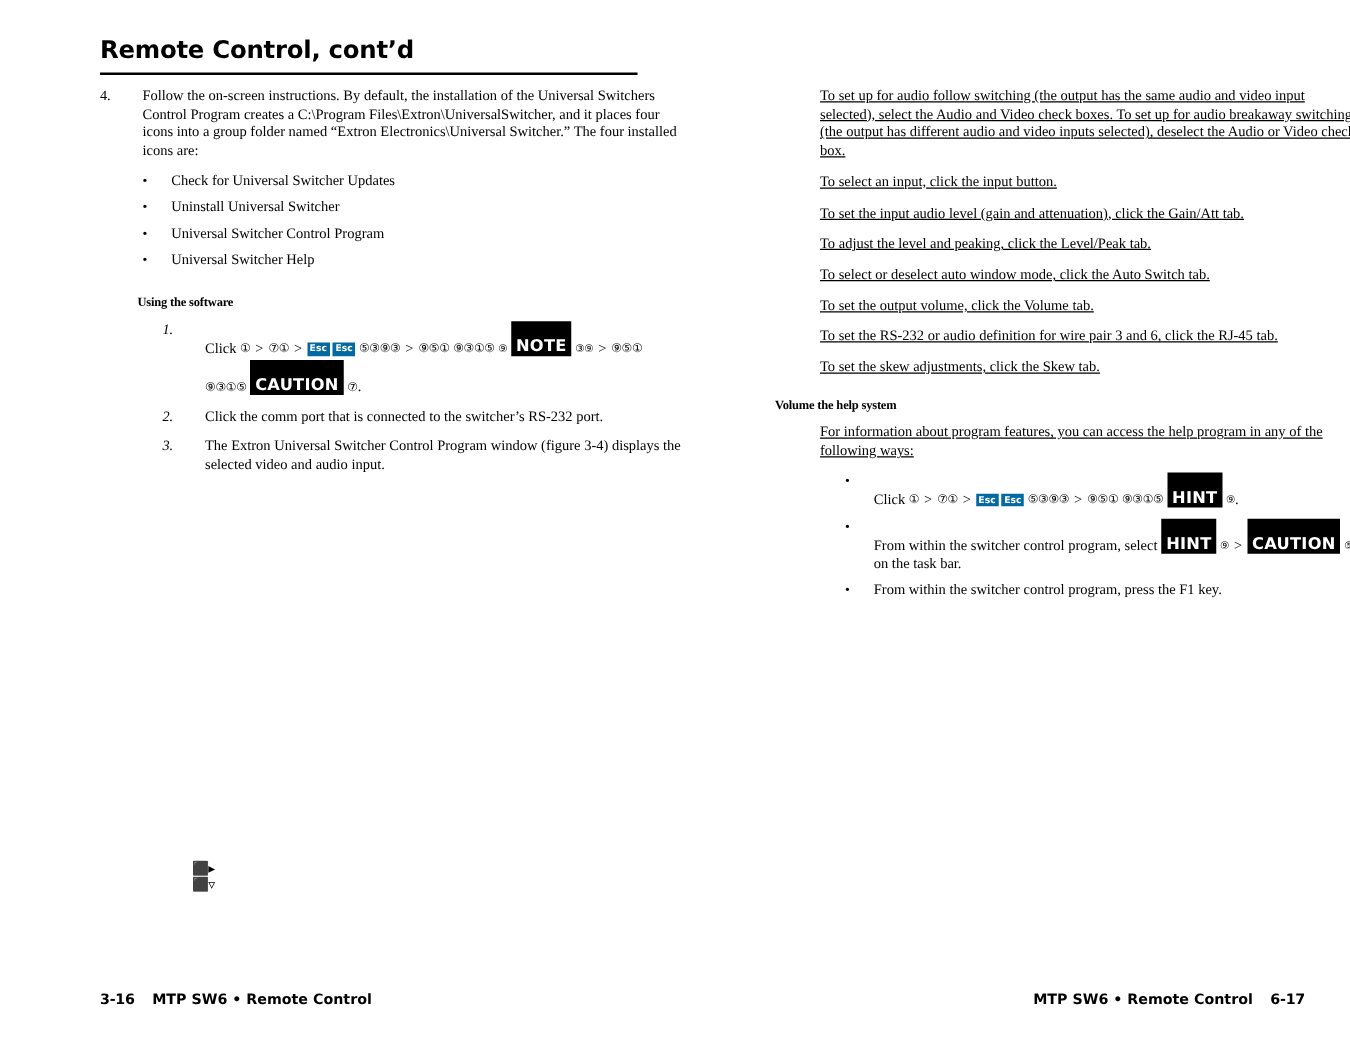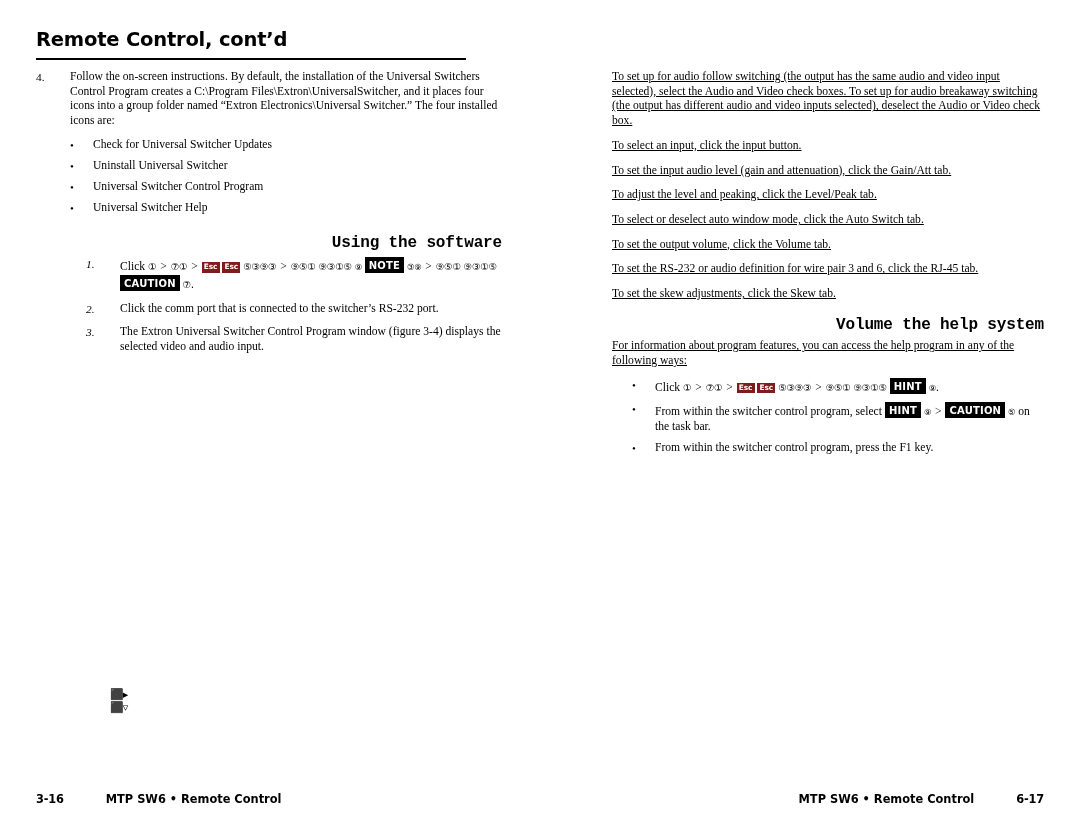--- a/index.html
+++ b/index.html
@@ -20,20 +20,21 @@
   .spread {
     position: absolute;
     inset: 0;
     display: flex;
   }
 
   .page {
     position: relative;
     height: 834px;
     box-sizing: border-box;
+    margin-left: 44px;
   }
   .page-left  { width: 540px; }
   .page-right { width: 540px; }
 
   
   .page-title {
     position: absolute;
     left: 36px;
     top: 28px;
     font-family: "DejaVu Sans", sans-serif;
@@ -95,45 +96,44 @@
     font-size: 11px;
     line-height: 14.7px;
   }
   .bullet-body {
     flex: 1 1 auto;
     line-height: 14.7px;
   }
 
   
   .section-heading {
-    font-family: Liberation Mono, monospace;
-    font-weight: bold;
-    font-size: 16px;
+    font-family: Liberation Serif, serif;
+    font-weight: bold;
+    font-size: 10px;
     letter-spacing: -0.15px;
     margin: 0 0 7px 0;
     color: #000;
-    text-align: right;
   }
 
   
   .badge {
     display: inline-block;
     background: #000;
     color: #fff;
     font-family: "DejaVu Sans", sans-serif;
     font-weight: bold;
-    font-size: 10px;
+    font-size: 13px;
     line-height: 11px;
-    padding: 3px 4px 2px 4px;
+    padding: 15px 4px 2px 4px;
     vertical-align: 1px;
     letter-spacing: 0.2px;
   }
   .keycap {
     display: inline-block;
-    background: #7f1d1d;
+    background: #0369a1;
     color: #fff;
     font-family: "DejaVu Sans", sans-serif;
     font-weight: bold;
     font-size: 7.4px;
     line-height: 8px;
     padding: 1px 2px 1.5px 2px;
     vertical-align: 1px;
   }
   .dingbat {
     font-family: "DejaVu Sans", sans-serif;
@@ -161,21 +161,20 @@
   .footer {
     position: absolute;
     bottom: 28px;
     font-family: "DejaVu Sans", sans-serif;
     font-weight: bold;
     font-size: 11.4px;
     color: #000;
     white-space: nowrap;
     display: flex;
     align-items: baseline;
-    gap: 28px;
   }
   .footer-left  { left: 36px; }
   .footer-right { right: 36px; }
   .footer .folio { letter-spacing: -0.2px; }
   .footer .gap-after { margin-right: 14px; }
 </style>
 </head>
 <body>
 
 <div class="spread">

